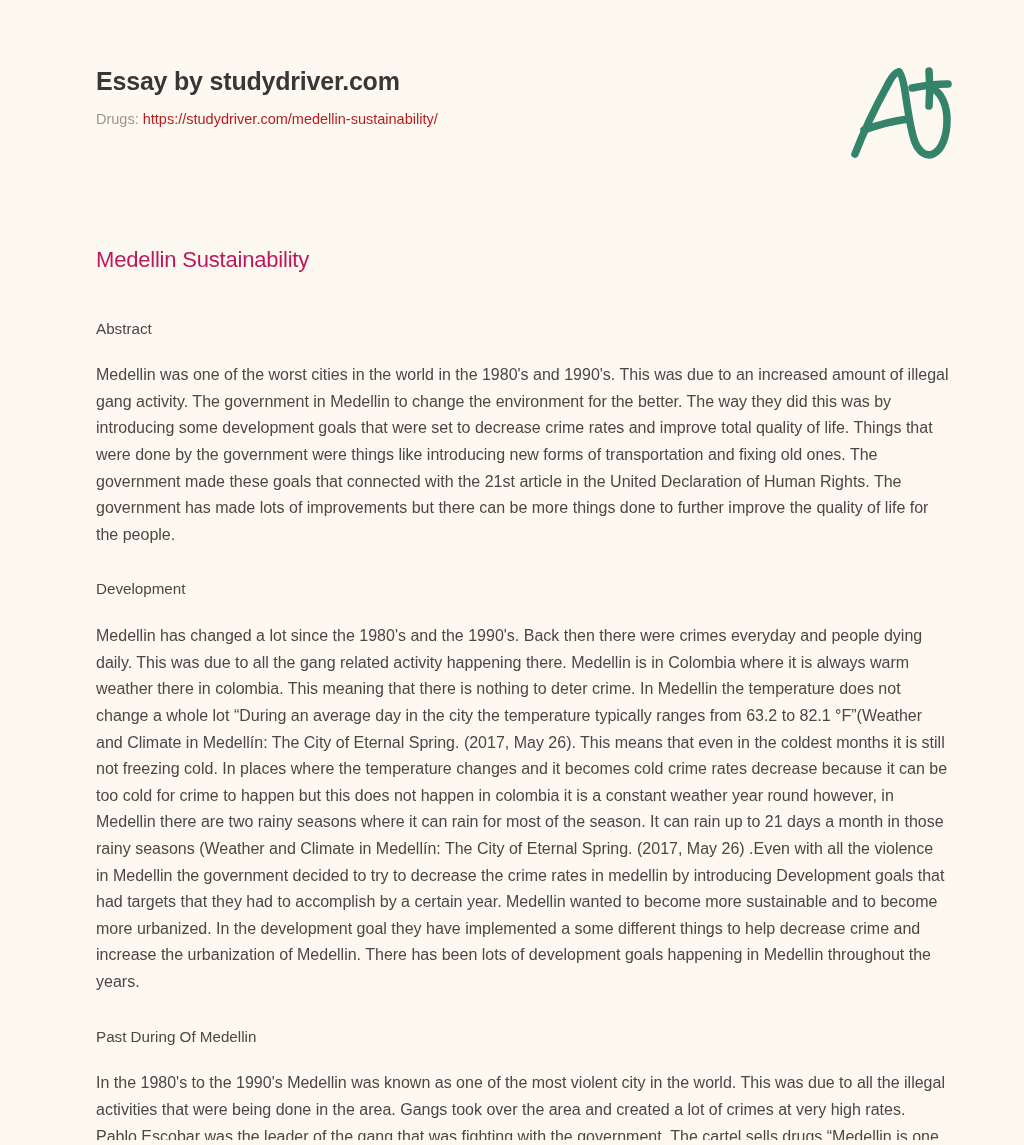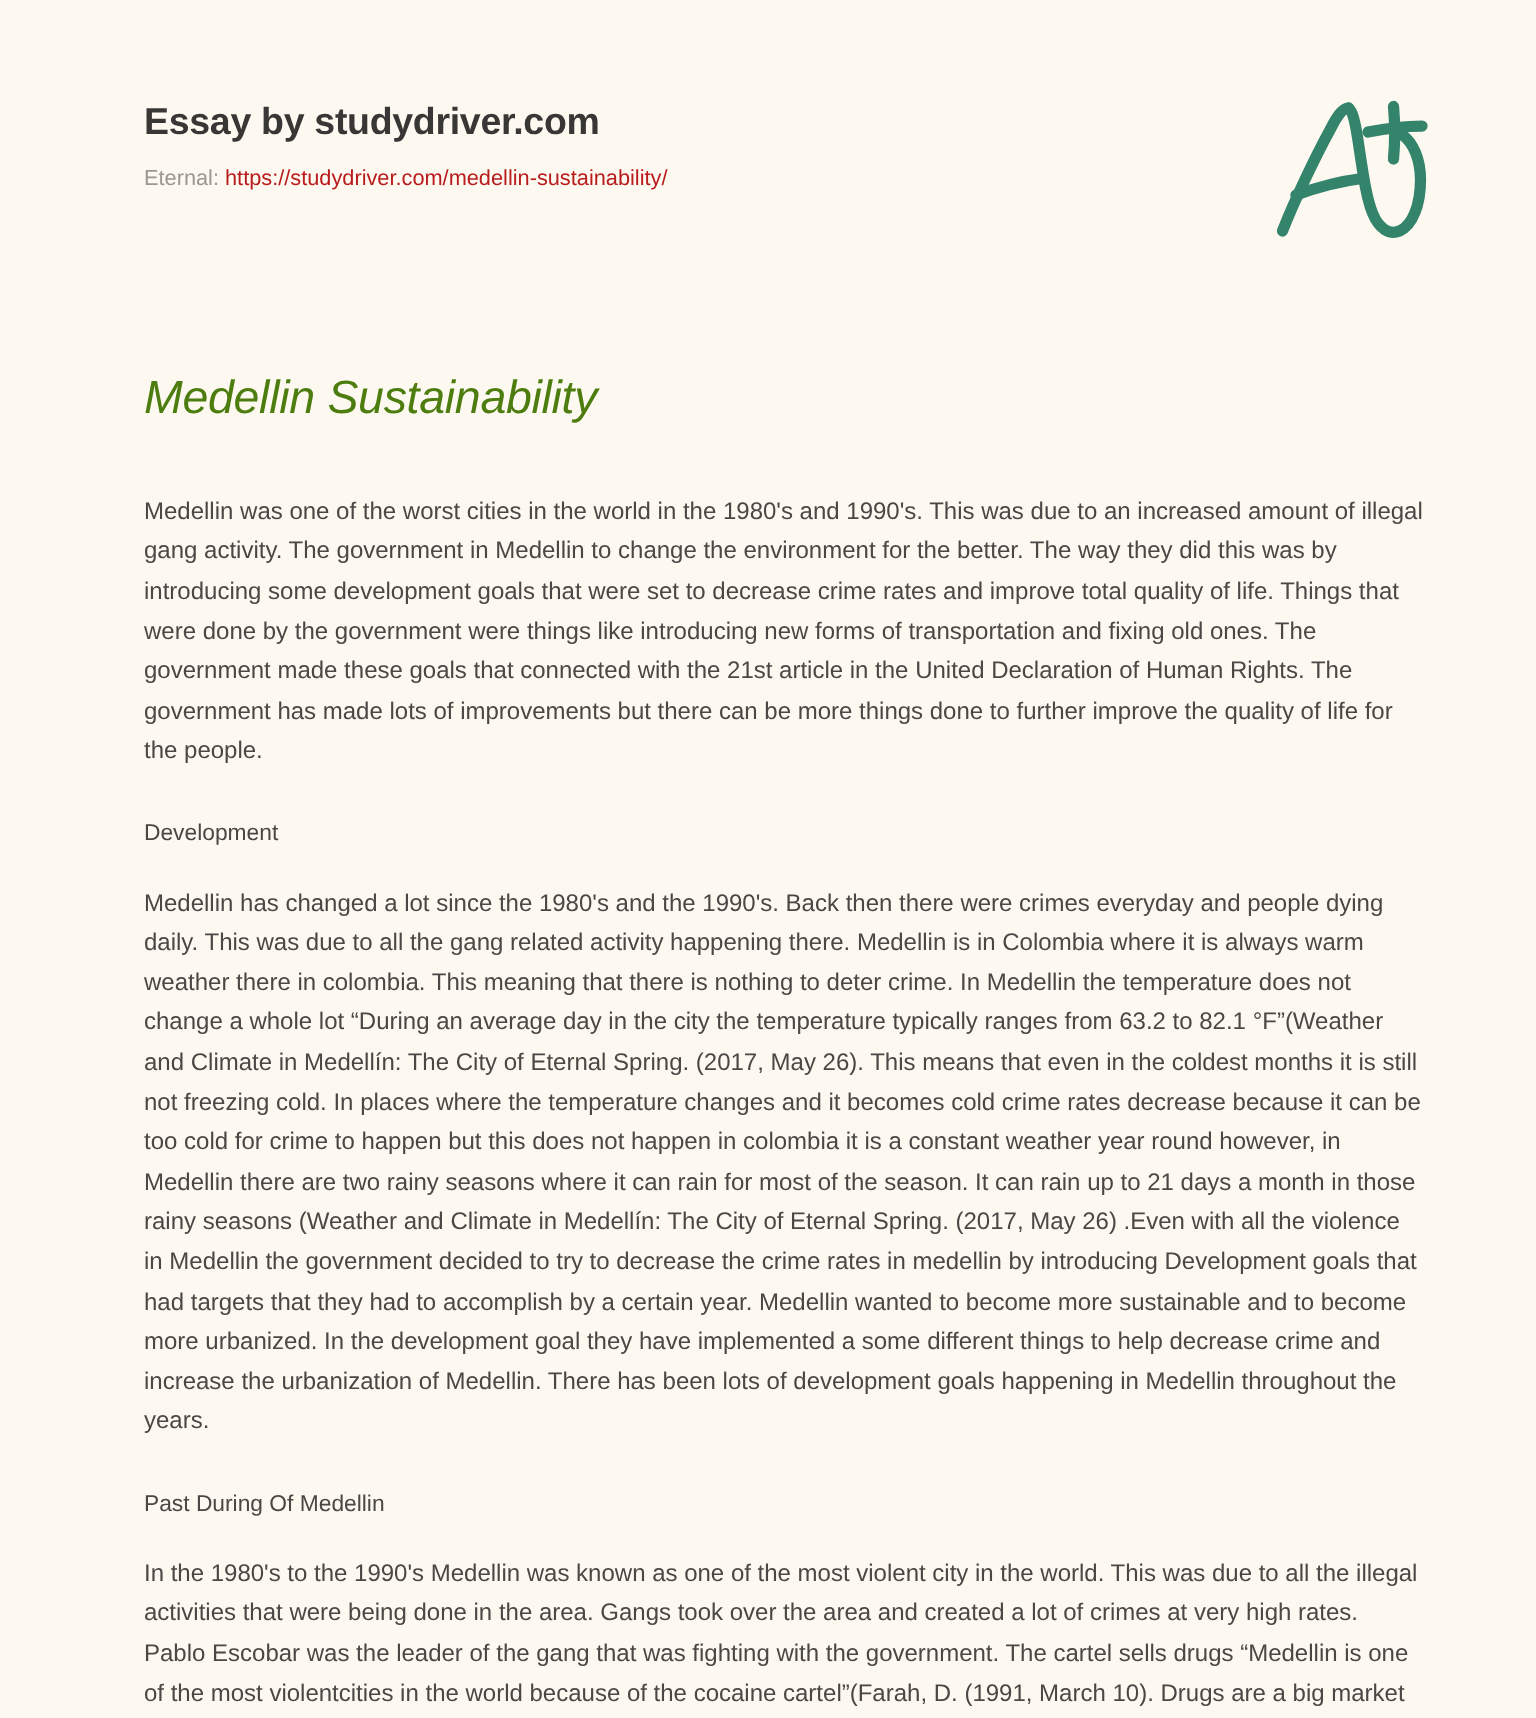--- a/index.html
+++ b/index.html
@@ -76,27 +76,26 @@
 
   
   .doc {
     position: absolute;
     left: 96px;
     top: 246px;
     width: 854px;
   }
 
   .doc-title {
-    font-size: 31px;
+    font-size: 22px;
     font-weight: normal;
-    color: #4d7c0f;
+    color: #be185d;
     letter-spacing: -0.2px;
     margin: 0 0 44px 0;
     line-height: 1.25;
-    font-style: italic;
   }
 
   .section-heading {
     font-size: 15.2px;
     font-weight: normal;
     color: #4a4745;
     margin: 0 0 22px 0;
     line-height: 1.5;
   }
 
@@ -125,21 +124,21 @@
 <body>
 
 <div class="page">
 
   <div class="header">
 
     <div class="brand-block">
       <div class="brand-title">Essay by studydriver.com</div>
 
       <div class="source-line">
-        <span class="source-label">Eternal:</span>
+        <span class="source-label">Drugs:</span>
         <span> </span><a class="source-url" href="#">https://studydriver.com/medellin-sustainability/</a>
       </div>
     </div>
 
     <div class="logo">
       <svg viewBox="0 0 126 104" xmlns="http://www.w3.org/2000/svg">
         <g fill="none" stroke="#34836b" stroke-linecap="round" stroke-linejoin="round">
 
           <path d="M13 92 C20 74, 34 44, 45 24 C49 16, 53 10, 57 10" stroke-width="7.5"></path>
 
@@ -154,20 +153,21 @@
           <path d="M87 9 C88 20, 88 33, 87 44" stroke-width="7.5"></path>
         </g>
       </svg>
     </div>
   </div>
 
   <div class="doc">
 
     <h1 class="doc-title">Medellin Sustainability</h1>
 
+    <div class="section-heading">Abstract</div>
     <p class="para">Medellin was one of the worst cities in the world in the 1980's and 1990's. This was due to an increased amount of illegal gang activity. The government in Medellin to change the environment for the better. The way they did this was by introducing some development goals that were set to decrease crime rates and improve total quality of life. Things that were done by the government were things like introducing new forms of transportation and fixing old ones. The government made these goals that connected with the 21st article in the United Declaration of Human Rights. The government has made lots of improvements but there can be more things done to further improve the quality of life for the people.</p>
 
     <div class="section-heading">Development</div>
     <p class="para">Medellin has changed a lot since the 1980's and the 1990's. Back then there were crimes everyday and people dying daily. This was due to all the gang related activity happening there. Medellin is in Colombia where it is always warm weather there in colombia. This meaning that there is nothing to deter crime. In Medellin the temperature does not change a whole lot “During an average day in the city the temperature typically ranges from 63.2 to 82.1 °F”(Weather and Climate in Medellín: The City of Eternal Spring. (2017, May 26). This means that even in the coldest months it is still not freezing cold. In places where the temperature changes and it becomes cold crime rates decrease because it can be too cold for crime to happen but this does not happen in colombia it is a constant weather year round however, in Medellin there are two rainy seasons where it can rain for most of the season. It can rain up to 21 days a month in those rainy seasons (Weather and Climate in Medellín: The City of Eternal Spring. (2017, May 26) .Even with all the violence in Medellin the government decided to try to decrease the crime rates in medellin by introducing Development goals that had targets that they had to accomplish by a certain year. Medellin wanted to become more sustainable and to become more urbanized. In the development goal they have implemented a some different things to help decrease crime and increase the urbanization of Medellin. There has been lots of development goals happening in Medellin throughout the years.</p>
 
     <div class="section-heading">Past During Of Medellin</div>
     <p class="para">In the 1980's to the 1990's Medellin was known as one of the most violent city in the world. This was due to all the illegal activities that were being done in the area. Gangs took over the area and created a lot of crimes at very high rates. Pablo Escobar was the leader of the gang that was fighting with the government. The cartel sells drugs “Medellin is one of the most violentcities in the world because of the cocaine cartel”(Farah, D. (1991, March 10). Drugs are a big market of selling because there are always going to be people who want a certain drug and are willing to pay top dollar for it. This is why the drug cartels are succes</p>
   </div>
 
   <div class="clip-bottom"></div>

